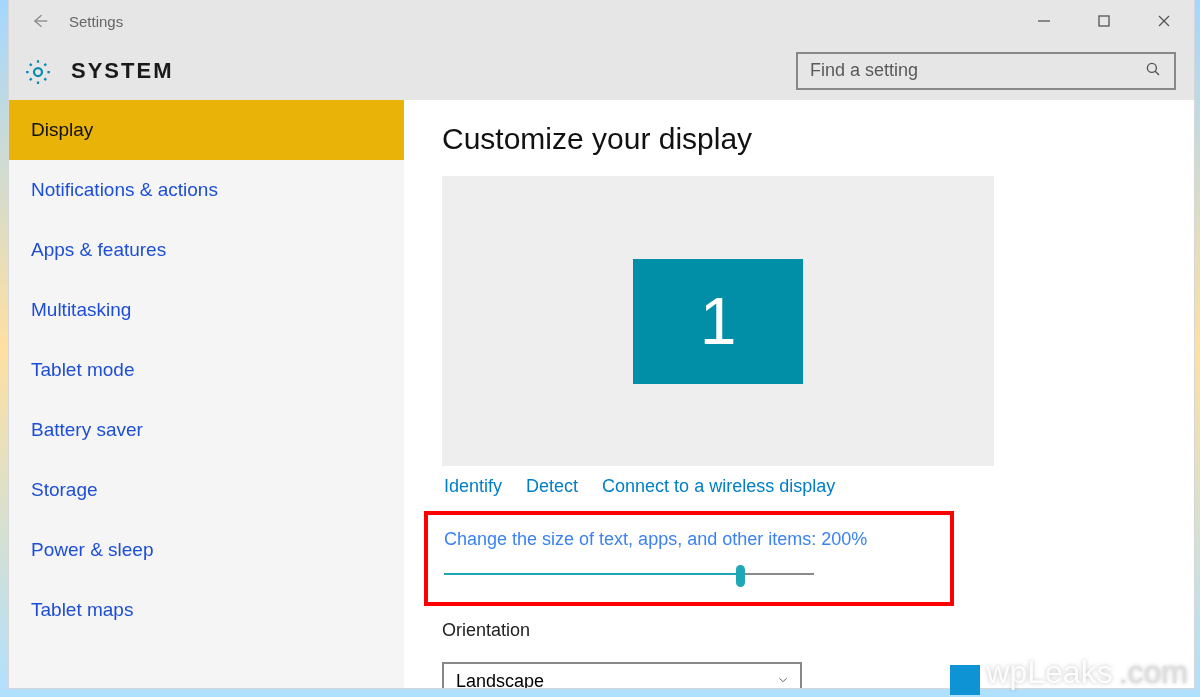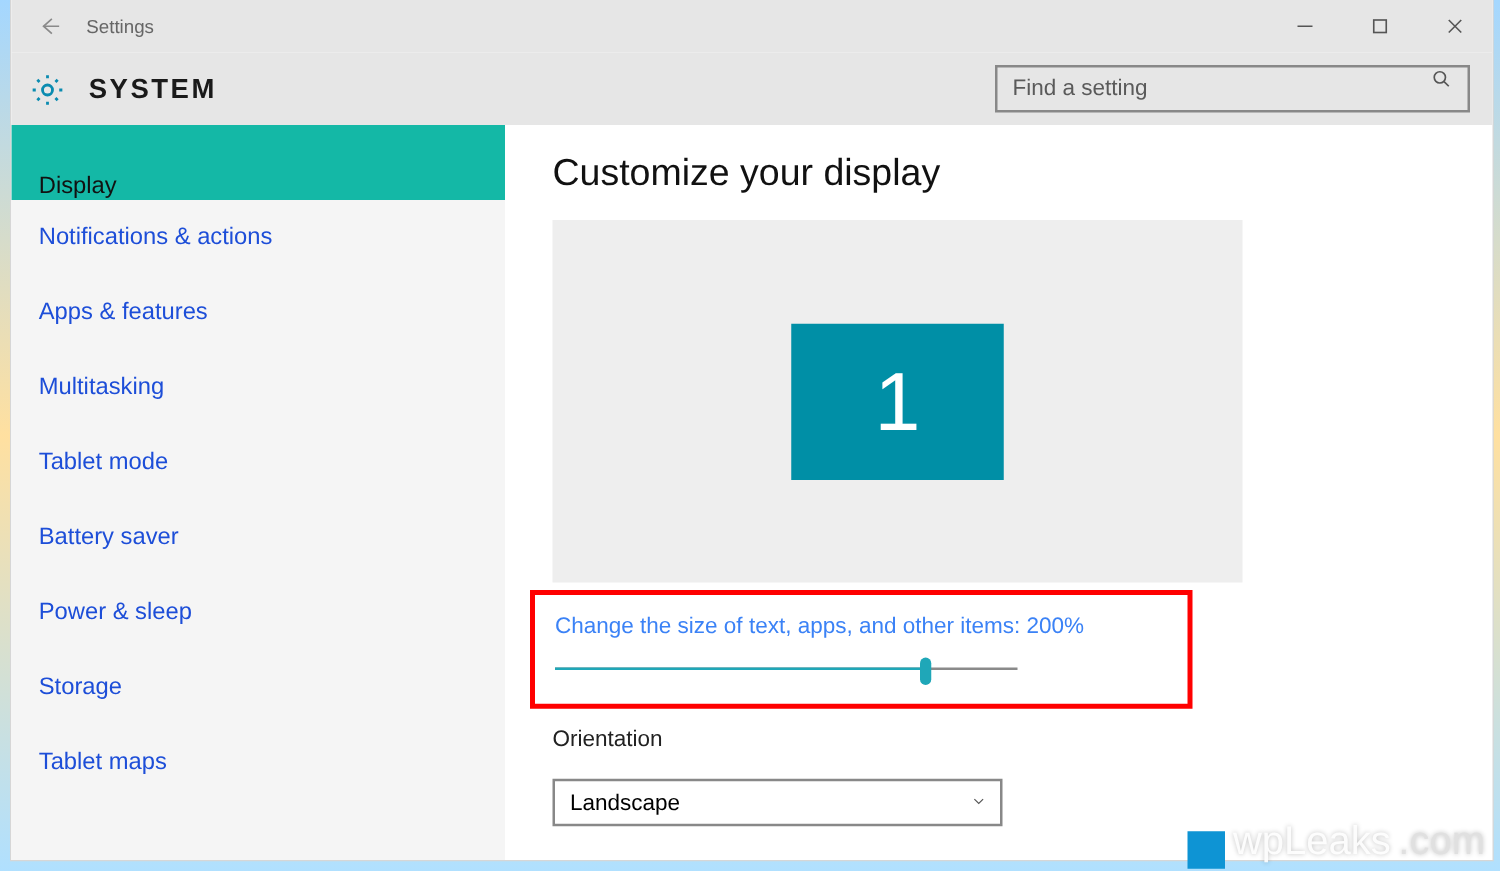--- a/index.html
+++ b/index.html
@@ -54,21 +54,21 @@
     border-bottom: 1px solid #e6e6e6;
   }
   .header .gear { color: #0078a5; display:flex; align-items:center; margin-right: 18px; margin-top:2px; }
   .header .section-title {
     font-size: 22px; font-weight: 700; letter-spacing: 2px; color: #1a1a1a;
   }
   .header .spacer { flex: 1; }
   .search-box {
     width: 380px; height: 38px;
     border: 2px solid #888;
-    display: flex; 
+    display: flex; align-items: center;
     padding: 0 12px;
     background: #e6e6e6;
   }
   .search-box input {
     flex: 1; border: none; outline: none; background: transparent;
     font-size: 18px; color: #333; font-family: inherit;
   }
   .search-box input::placeholder { color: #5a5a5a; }
   .search-box .icon { color: #555; }
 
@@ -85,23 +85,22 @@
   }
   .sidebar-item {
     height: 60px;
     display: flex; align-items: center;
     padding-left: 22px;
     font-size: 19px;
     color: #1d4ed8;
     cursor: default;
   }
   .sidebar-item.selected {
-    background: #14b8a6;
+    background: #eab308;
     color: #111;
-    align-items: flex-end;
   }
 
   .main {
     flex: 1; padding: 22px 30px 0 38px;
     position: relative;
     overflow: hidden;
   }
   .main h1 {
     font-weight: 300; font-size: 30px; color: #111; margin-bottom: 20px;
   }
@@ -243,39 +242,44 @@
         <div class="sidebar-item">
             <span>Multitasking</span>
           </div>
         <div class="sidebar-item">
             <span>Tablet mode</span>
           </div>
         <div class="sidebar-item">
             <span>Battery saver</span>
           </div>
         <div class="sidebar-item">
+            <span>Storage</span>
+          </div>
+        <div class="sidebar-item">
             <span>Power &amp; sleep</span>
-          </div>
-        <div class="sidebar-item">
-            <span>Storage</span>
           </div>
         <div class="sidebar-item">
             <span>Tablet maps</span>
           </div>
       </div>
 
       <div class="main">
         <h1>Customize your display</h1>
 
         <div class="display-preview">
           <div class="monitor">
             <span>1</span>
           </div>
         </div>
 
+        <div class="link-row">
+          <span>Identify</span>
+          <span>Detect</span>
+          <span>Connect to a wireless display</span>
+        </div>
 
         <div class="highlight-box">
           <div class="slider-label">Change the size of text, apps, and other items: 200%</div>
           <div class="slider">
             <div class="track"></div>
             <div class="fill"></div>
             <div class="thumb"></div>
           </div>
         </div>
 

